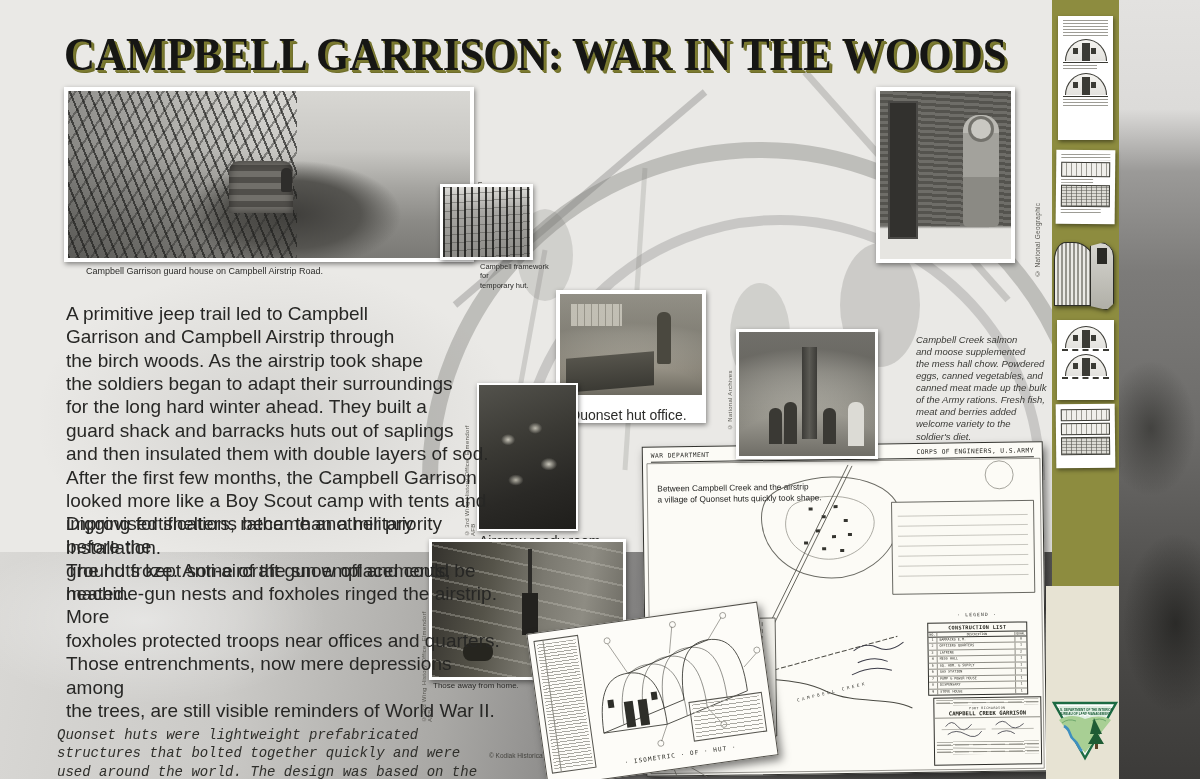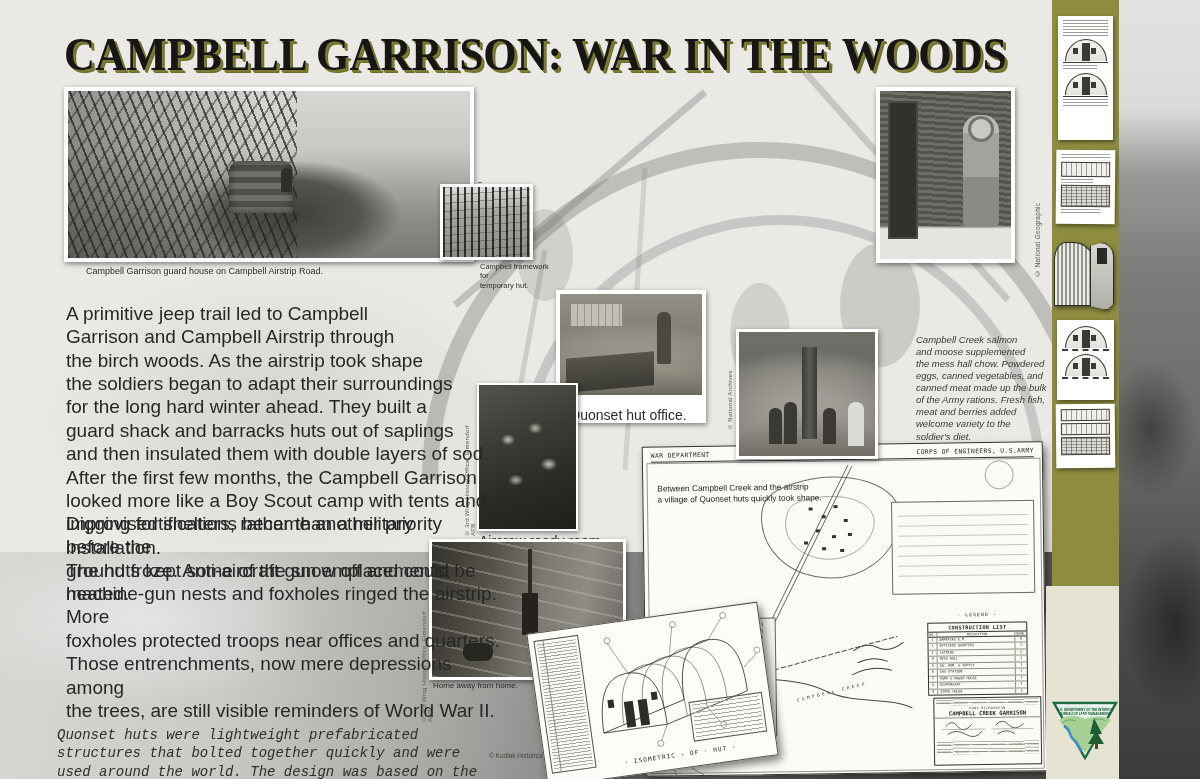--- a/index.html
+++ b/index.html
@@ -308,21 +308,21 @@
   <div class="vcred credit-archives">© National Archives</div>
 
   <div class="photo photo-aircrew"></div>
   <div class="cap cap-aircrew">Aircrew ready room.</div>
   <div class="vcred credit-wing-a">© 3rd Wing History Office, Elmendorf AFB</div>
 
   <div class="photo photo-home">
     <div class="home-stove"></div>
     <div class="home-fig"></div>
   </div>
-  <div class="cap cap-home">Home away from home.</div>
+  <div class="cap cap-home">Those away from home.</div>
   <div class="vcred credit-wing-b">© 3rd Wing History Office, Elmendorf AFB</div>
 
   <div class="para p1 preline">A primitive jeep trail led to Campbell
 Garrison and Campbell Airstrip through
 the birch woods.  As the airstrip took shape
 the soldiers began to adapt their surroundings
 for the long hard winter ahead.  They built a
 guard shack and barracks huts out of saplings
 and then insulated them with double layers of sod.
 After the first few months, the Campbell Garrison

